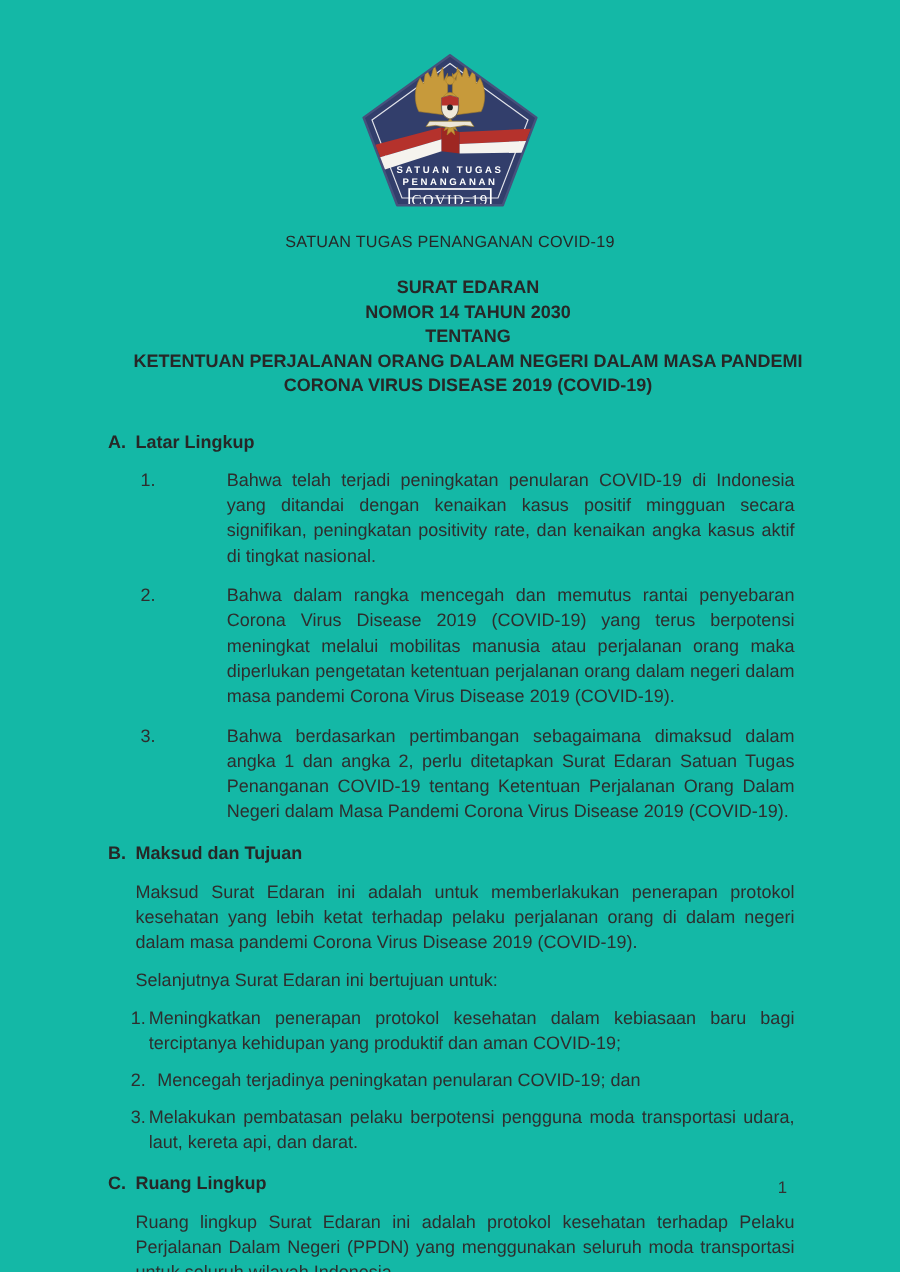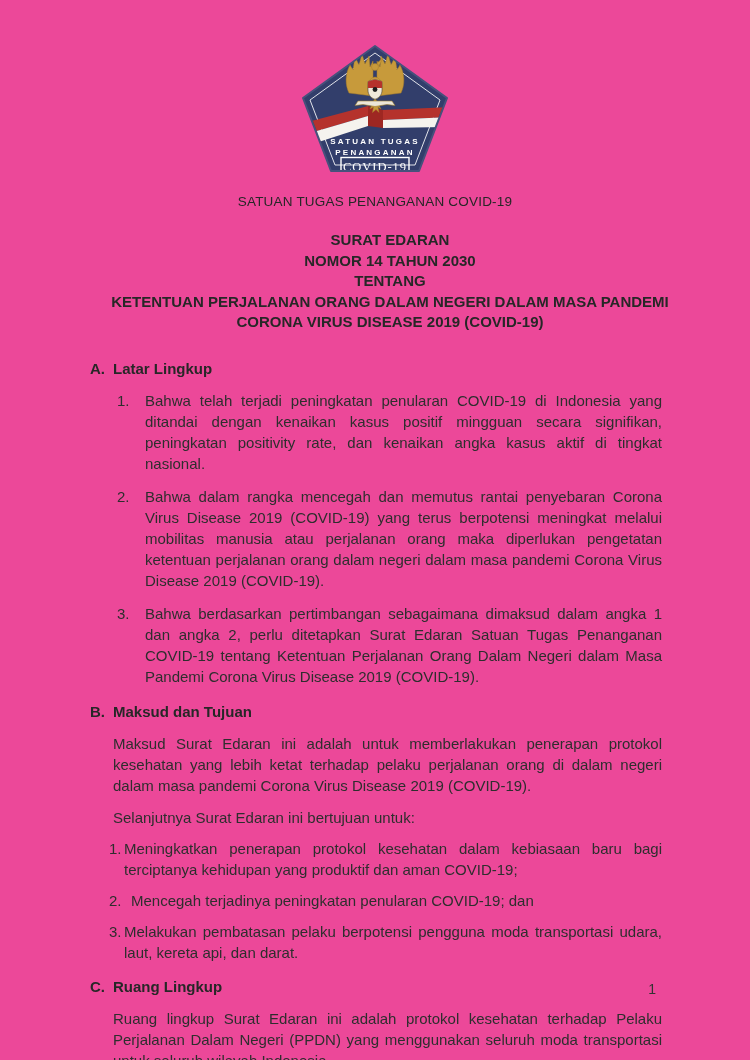--- a/index.html
+++ b/index.html
@@ -1,38 +1,38 @@
 <!DOCTYPE html>
 <html><head>
 <meta charset="utf-8">
 <style>
   html,body { margin:0; padding:0; background:#ffffff; }
   .page {
-    position:relative; width:750px; height:1060px; background:#ec4899;
+    position:relative; width:750px; height:1060px; background:#14b8a6;
     font-family:"Liberation Sans", sans-serif; color:#2e2e2e; overflow:hidden;
   }
   .logo-wrap { position:absolute; top:44px; left:0; right:0; display:flex; justify-content:center; }
   .agency-line {
     position:absolute; top:194px; left:0; width:100%; text-align:center;
     font-weight:normal; font-size:13.5px; letter-spacing:0.2px; color:#272727;
   }
   .title-block {
     position:absolute; top:230px; left:0; width:100%; text-align:center;
     font-weight:bold; font-size:15px; line-height:20.5px; color:#272727;padding-left:15px;
   }
   .it { }
   .content {
     position:absolute; top:358px; left:90px; right:88px;
     font-size:15px; line-height:21px;
   }
   .sec-head { display:flex; font-weight:bold; color:#272727; }
   .sec-letter { width:23px; flex-shrink:0; }
   .a-item { display:flex; margin-left:27px; margin-top:11px; }
   .a-num { width:28px; flex-shrink:0; }
-  .a-txt { flex:1; text-align:justify; }
+  .a-txt { flex:1; text-align:justify;margin-left:44px; }
   .b-para { margin-left:23px; margin-top:11px; text-align:justify; }
   .b-item { display:flex; margin-left:19px; margin-top:10px; }
   .b-num { min-width:13px; flex-shrink:0; padding-right:2px; }
   .b-num.wide { padding-right:9px; }
   .b-txt { flex:1; text-align:justify; }
   .gap-b { margin-top:14px; }
   .gap-c { margin-top:13px; }
   .page-number { position:absolute; top:981px; right:94px; font-size:14px; color:#333; }
 </style>
 </head>

